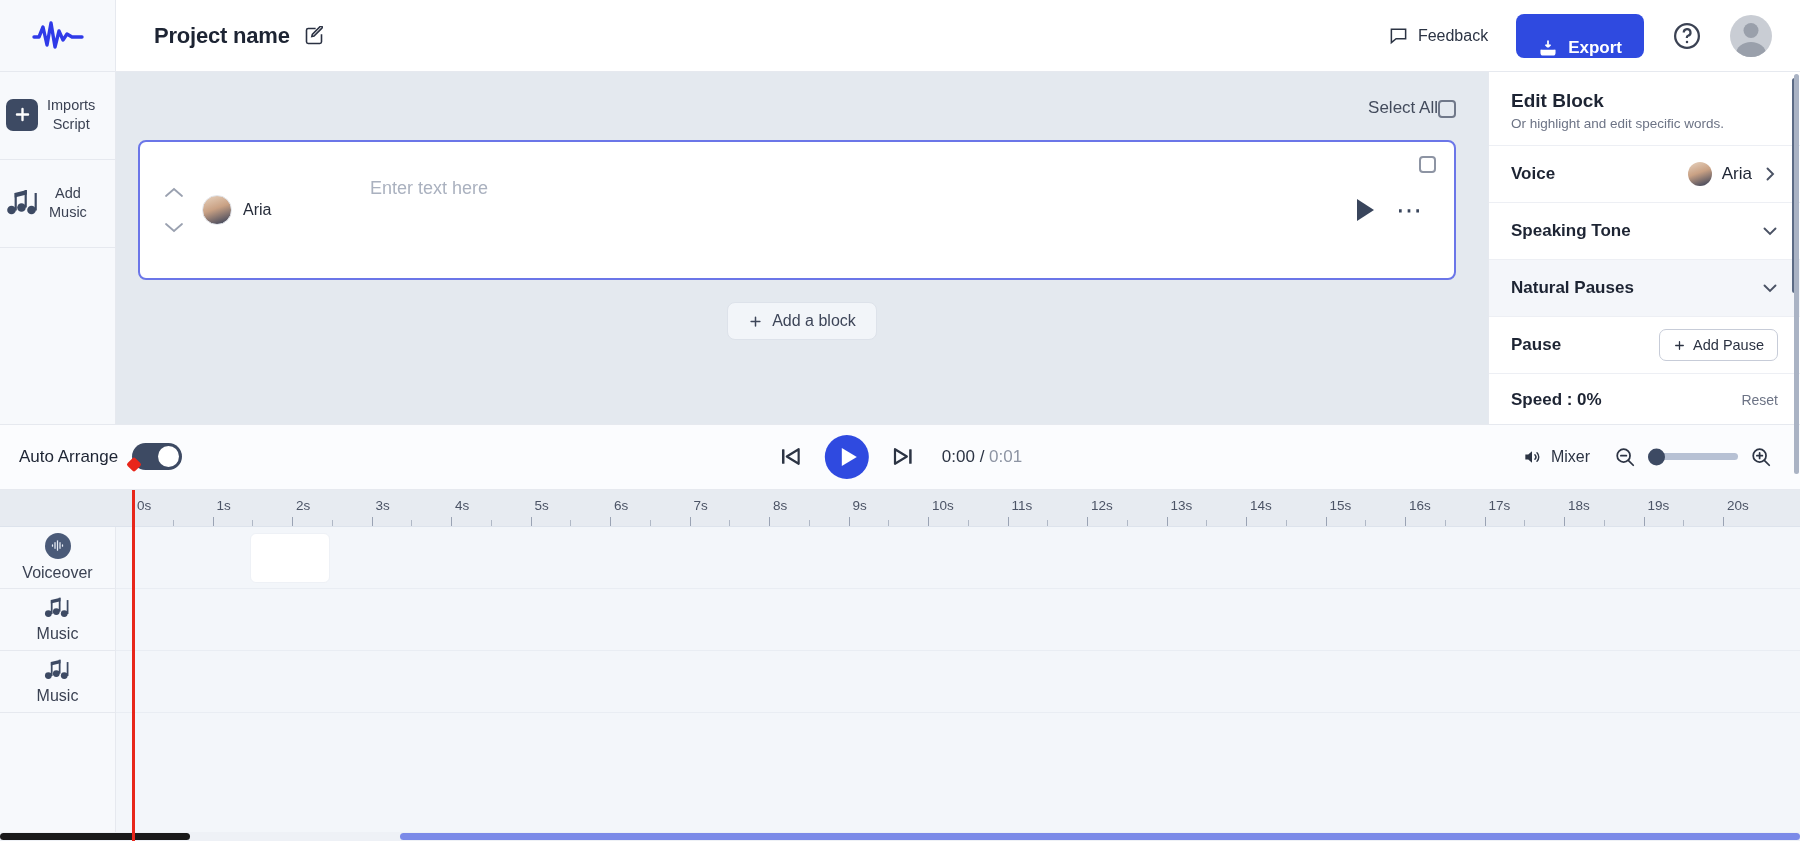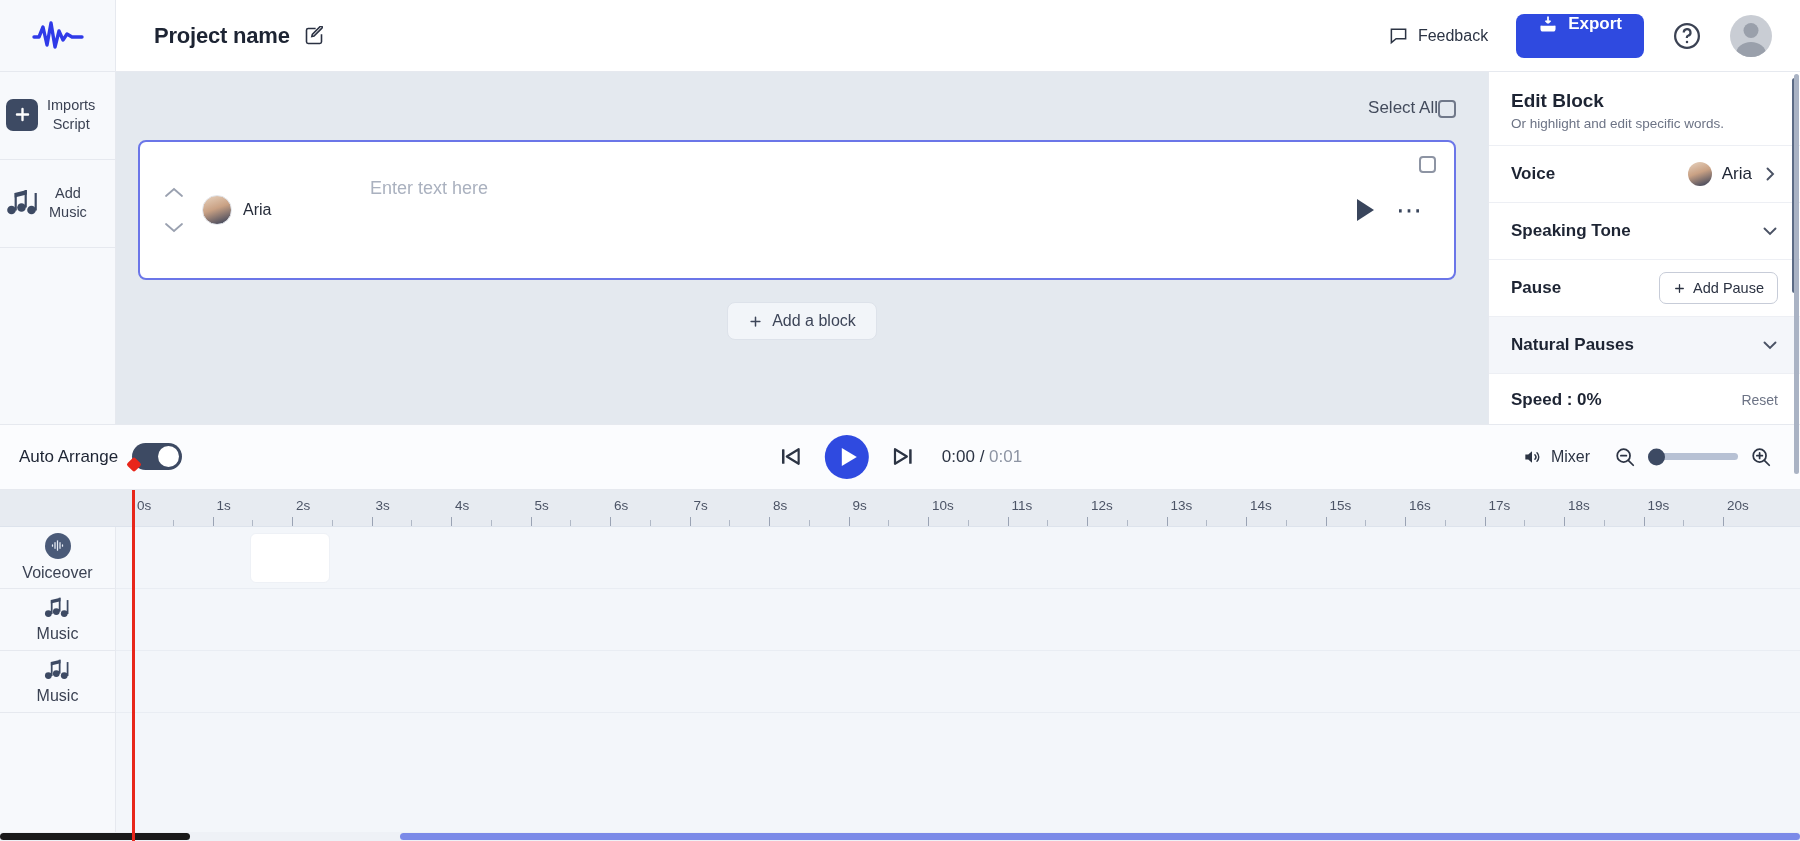--- a/index.html
+++ b/index.html
@@ -30,21 +30,21 @@
   }
   .proj-title { font-size: 22px; font-weight: 700; color: #1d2433; letter-spacing: -0.2px; }
   .edit-pencil { width: 20px; height: 20px; color: #2a3142; cursor: pointer; }
   .top-right { display: flex; align-items: center; gap: 28px; padding-right: 28px; }
   .feedback {
     display: flex; align-items: center; gap: 10px;
     font-size: 16px; color: #2c3444; cursor: pointer;
   }
   .feedback svg { width: 19px; height: 19px; }
   .export-btn {
-    display: flex; align-items: flex-start; gap: 10px;
+    display: flex; align-items: flex-end; gap: 10px;
     background: #2f4ae0; color: #fff;
     border: none; border-radius: 8px;
     padding: 0 22px; height: 44px;
     font-size: 17px; font-weight: 700; cursor: pointer;
     font-family: "Liberation Sans", sans-serif;
   }
   .export-btn svg { width: 20px; height: 20px; }
   .help-icon { width: 30px; height: 30px; color: #3b4253; cursor: pointer; }
   .avatar {
     width: 42px; height: 42px; border-radius: 50%;
@@ -409,35 +409,35 @@
         </span>
       </div>
 
       <div class="prow">
         <span class="prow-label">Speaking Tone</span>
         <svg class="chev" viewBox="0 0 16 16" fill="none" stroke="currentColor" stroke-width="1.9" stroke-linecap="round">
             <path d="M2.5 5.5 L8 11 L13.5 5.5"></path>
           </svg>
       </div>
 
+      <div class="prow tinted">
+        <span class="prow-label">Natural Pauses</span>
+        <svg class="chev" viewBox="0 0 16 16" fill="none" stroke="currentColor" stroke-width="1.9" stroke-linecap="round">
+            <path d="M2.5 5.5 L8 11 L13.5 5.5"></path>
+          </svg>
+      </div>
+
       <div class="prow">
         <span class="prow-label">Pause</span>
         <button class="add-pause">
           <svg viewBox="0 0 24 24" fill="none" stroke="currentColor" stroke-width="2.4" stroke-linecap="round">
               <path d="M12 5v14M5 12h14"></path>
             </svg>
           <span>Add Pause</span>
         </button>
-      </div>
-
-      <div class="prow tinted">
-        <span class="prow-label">Natural Pauses</span>
-        <svg class="chev" viewBox="0 0 16 16" fill="none" stroke="currentColor" stroke-width="1.9" stroke-linecap="round">
-            <path d="M2.5 5.5 L8 11 L13.5 5.5"></path>
-          </svg>
       </div>
 
       <div class="speed-box">
         <div class="speed-top">
           <span class="speed-lbl">Speed : 0%</span>
           <span class="reset">Reset</span>
         </div>
 
       </div>
 

